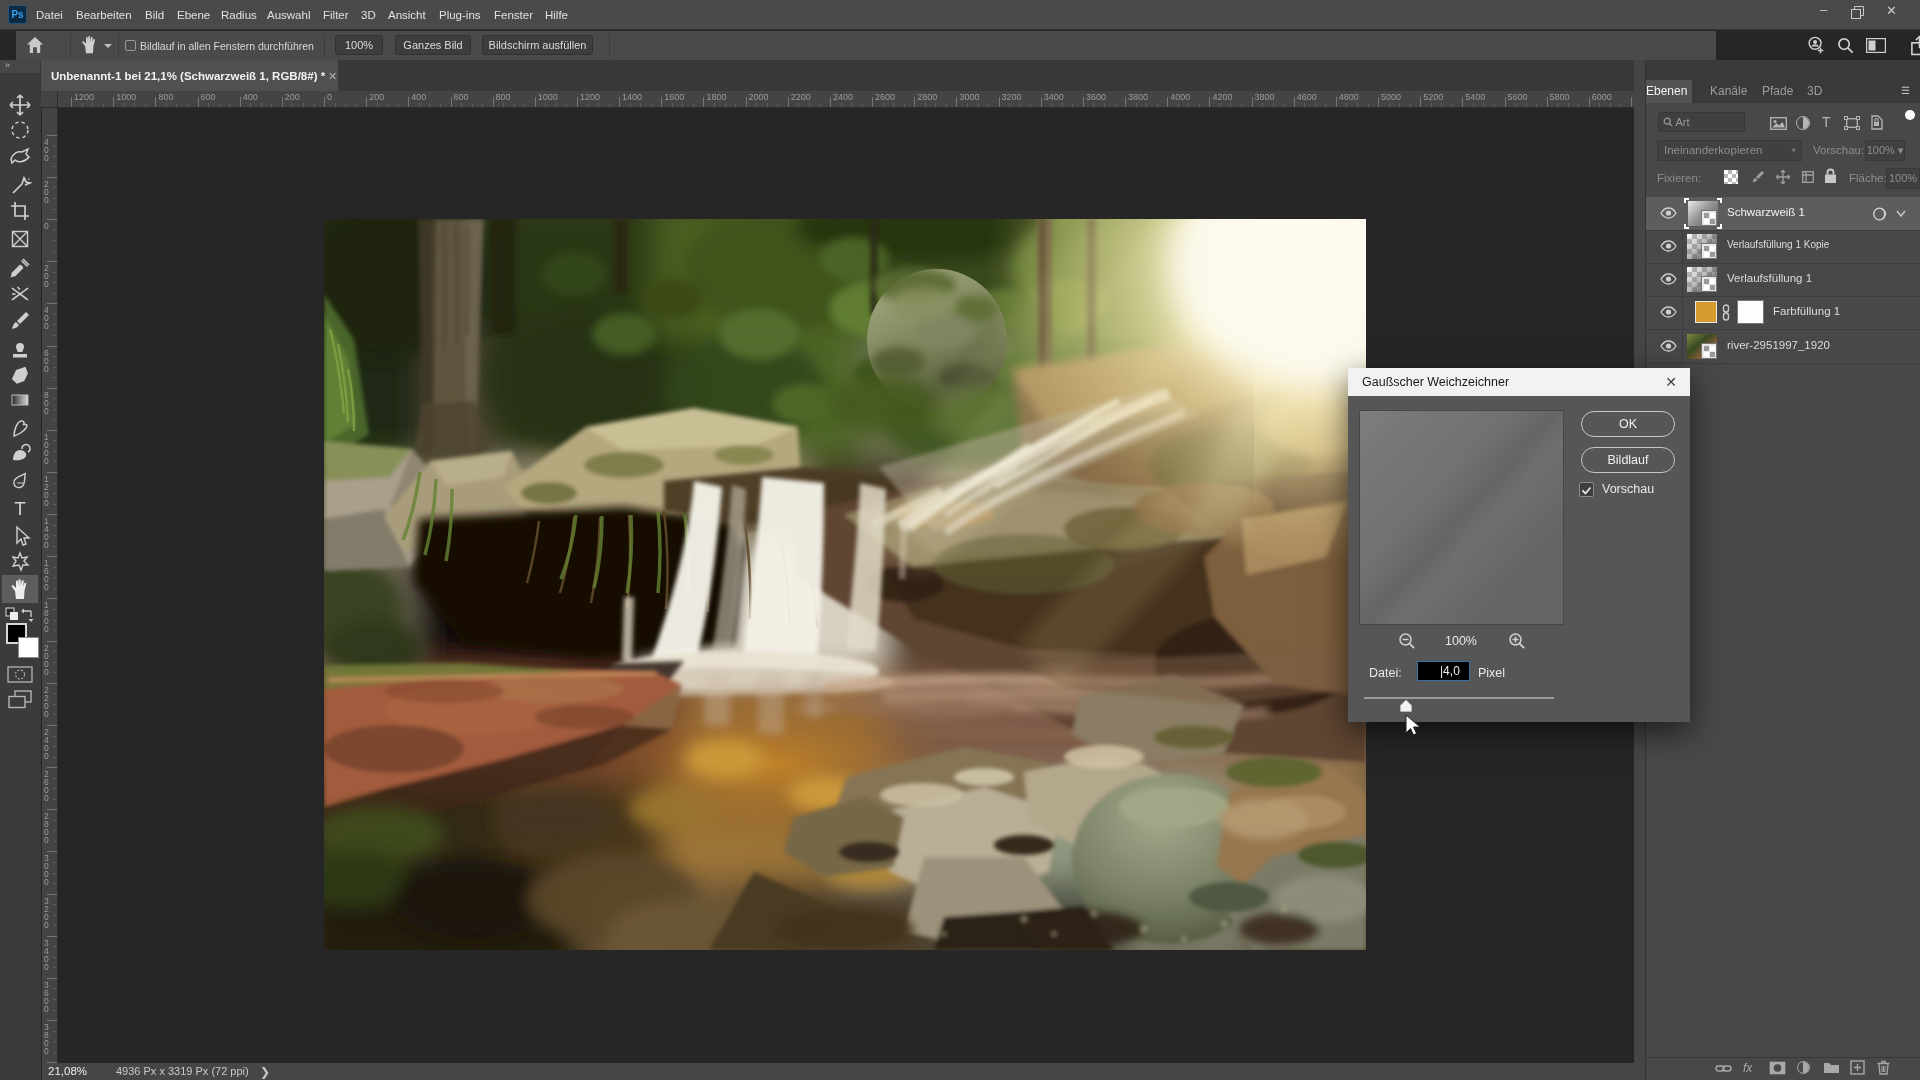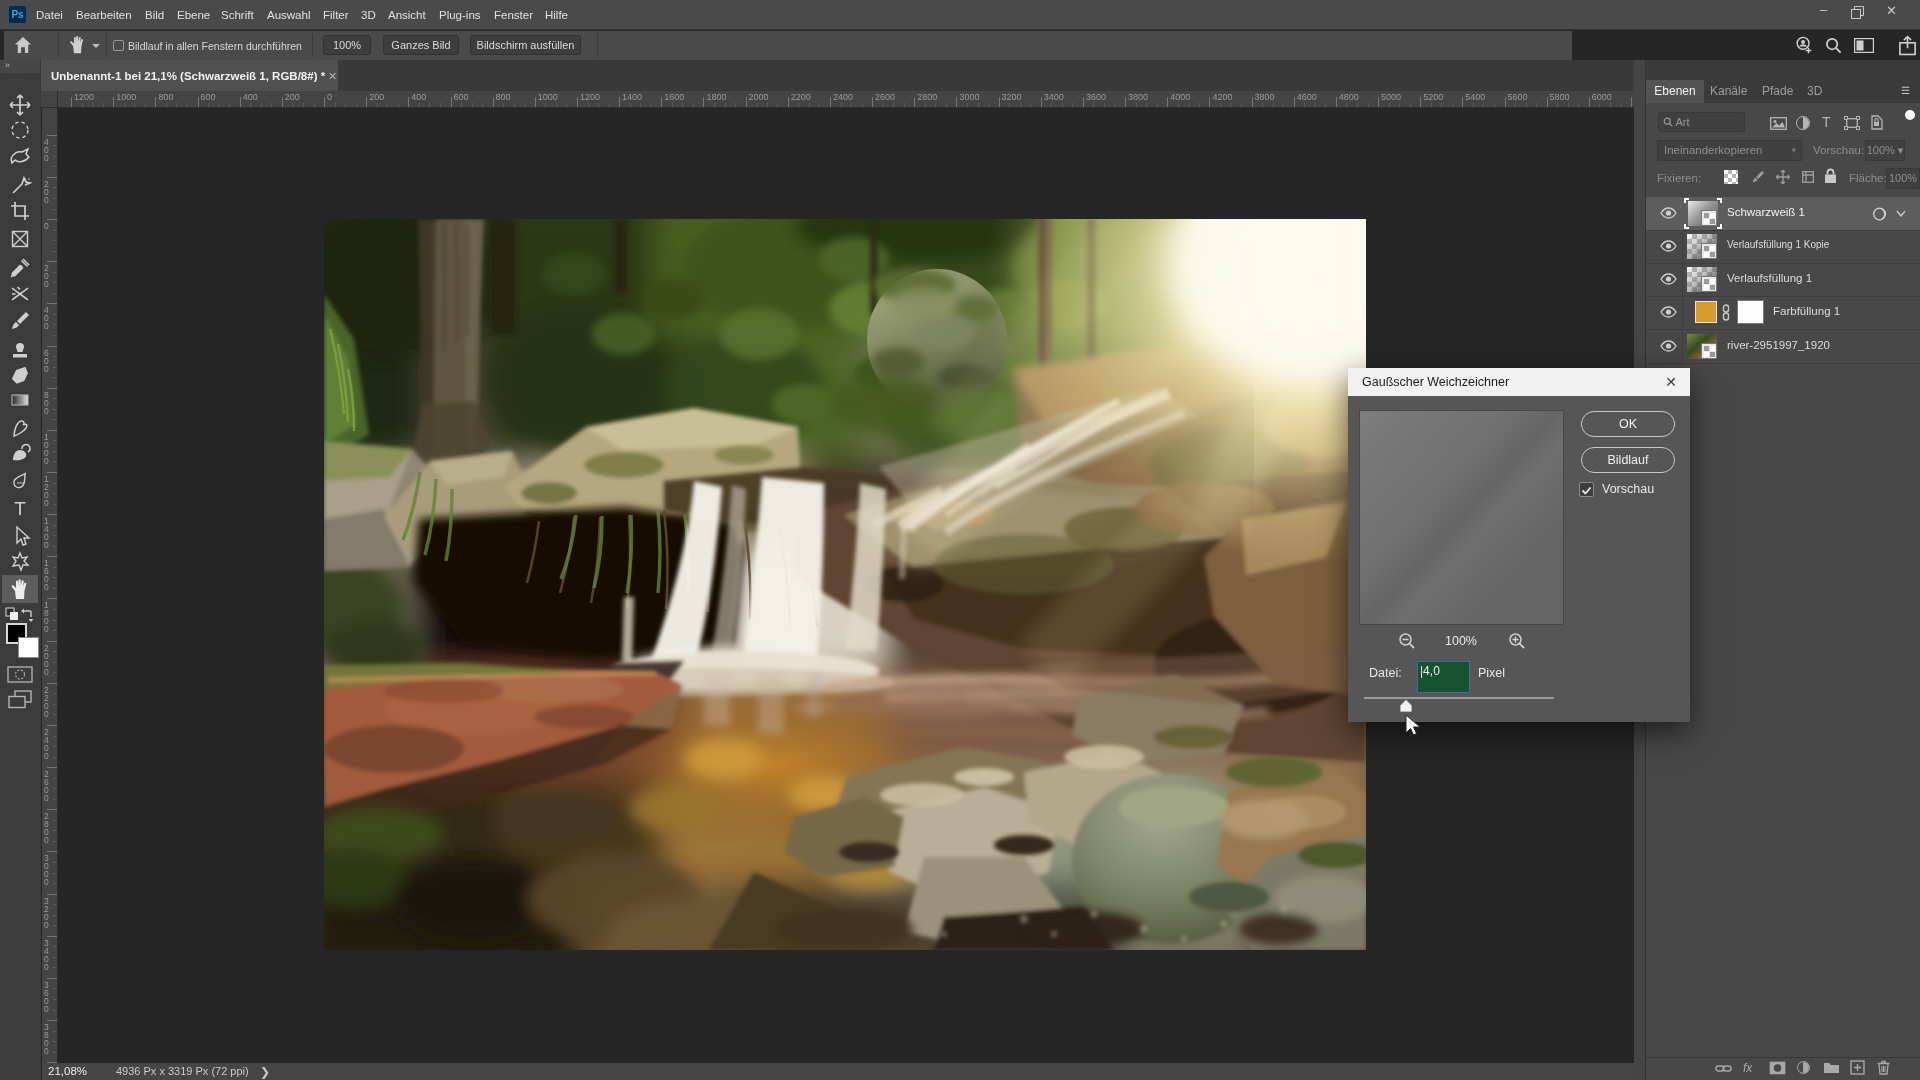--- a/index.html
+++ b/index.html
@@ -1,20 +1,20 @@
 <!DOCTYPE html>
 <html><head><meta charset="utf-8">
 <style>
 *{margin:0;padding:0;box-sizing:border-box}
 html,body{width:1920px;height:1080px;overflow:hidden;background:#262626;
 font-family:"Liberation Sans",sans-serif;-webkit-font-smoothing:antialiased}
 .abs{position:absolute}
 #menubar{left:0;top:0;width:1920px;height:30px;background:#4a4a4a;border-bottom:1px solid #333}
 .menu{color:#e0e0e0;font-size:11.5px;position:absolute;top:9px}
-#optbar{left:4px;top:31px;width:1568px;height:29px;background:#4a4a4a}
+#optbar{left:16px;top:31px;width:1700px;height:29px;background:#4a4a4a}
 .optbtn{position:absolute;top:4px;height:20px;background:#3d3d3d;border:1px solid #313131;
 color:#dadada;font-size:11px;text-align:center;border-radius:3px;line-height:18px}
 .sep{position:absolute;top:3px;width:1px;height:23px;background:#3b3b3b}
 #tabrow{left:0;top:60px;width:1634px;height:31px;background:#393939}
 #toolbar{left:0;top:73px;width:40px;height:1007px;background:#3b3b3b}
 #tbtop{left:0;top:60px;width:40px;height:13px;background:#474747;color:#b9b9b9;font-size:9px;line-height:11px;padding-left:5px}
 #hruler{left:58px;top:91px;width:1576px;height:17px;background:#444;border-bottom:1px solid #2c2c2c;overflow:hidden}
 .hrt{position:absolute;bottom:0;width:1px;height:10px;background:#757575}
 .hrs{position:absolute;bottom:0;width:1px;height:4px;background:#5e5e5e}
 .hrl{position:absolute;top:1px;color:#9b9b9b;font-size:9px}
@@ -35,21 +35,21 @@
 color:#f0f0f0;font-size:12.5px;text-align:center;line-height:24px}
 </style></head>
 <body>
 
 <div class="abs" id="menubar">
 <div style="position:absolute;left:8px;top:5px;width:19px;height:19px;background:#0c2a41;border:1px solid #26537a;border-radius:3px;color:#37a5f5;font-size:10px;font-weight:bold;text-align:center;line-height:18px">Ps</div>
 <div class="menu" style="left:36px">Datei</div>
 <div class="menu" style="left:76px">Bearbeiten</div>
 <div class="menu" style="left:145px">Bild</div>
 <div class="menu" style="left:177px">Ebene</div>
-<div class="menu" style="left:221px">Schrift</div>
+<div class="menu" style="left:221px">Radius</div>
 <div class="menu" style="left:267px">Auswahl</div>
 <div class="menu" style="left:323px">Filter</div>
 <div class="menu" style="left:361px">3D</div>
 <div class="menu" style="left:388px">Ansicht</div>
 <div class="menu" style="left:439px">Plug-ins</div>
 <div class="menu" style="left:494px">Fenster</div>
 <div class="menu" style="left:545px">Hilfe</div>
 <div style="position:absolute;left:1820px;top:2px;color:#c9c9c9;font-size:13px">–</div>
 <svg style="position:absolute;left:1851px;top:6px" width="13" height="13" viewBox="0 0 13 13">
       <rect x="0.5" y="3.5" width="9" height="9" fill="none" stroke="#c9c9c9"></rect>
@@ -860,21 +860,21 @@
 <div class="abs" id="statusbar">
 <div style="position:absolute;left:6px;top:2px;color:#ececec;font-size:11.5px">21,08%</div>
 <div style="position:absolute;left:74px;top:2px;color:#c9c9c9">4936 Px x 3319 Px (72 ppi)</div>
 <div style="position:absolute;left:218px;top:2px;color:#c9c9c9;font-size:12px">❯</div>
 </div>
 <div class="abs" id="dock">
 <div style="position:absolute;left:268px;top:2px;color:#b5b5b5;font-size:10px">»</div>
 <div style="position:absolute;left:11px;top:0;width:1px;height:1020px;background:#333"></div>
 <div id="panel">
 <div style="position:absolute;left:0;top:0;width:274px;height:43px;background:#3a3a3a"></div>
-<div style="position:absolute;left:0;top:20px;width:58px;height:23px;background:#535353;color:#f2f2f2;font-size:12px;text-align:center;line-height:23px">Ebenen</div>
+<div style="position:absolute;left:0;top:20px;width:46px;height:23px;background:#535353;color:#f2f2f2;font-size:12px;line-height:23px">Ebenen</div>
 <div style="position:absolute;left:64px;top:24px;color:#9d9d9d;font-size:12px">Kanäle</div>
 <div style="position:absolute;left:116px;top:24px;color:#9d9d9d;font-size:12px">Pfade</div>
 <div style="position:absolute;left:161px;top:24px;color:#9d9d9d;font-size:12px">3D</div>
 <div style="position:absolute;left:255px;top:25px;color:#c5c5c5;font-size:10px">☰</div>
 <div style="position:absolute;left:12px;top:52px;width:87px;height:20px;background:#404040;border:1px solid #383838;border-radius:2px;color:#9a9a9a;font-size:11px;line-height:18px;padding-left:4px"><svg width="10" height="10" viewBox="0 0 12 12" style="vertical-align:-1px">
           <circle cx="5" cy="5" r="3.6" fill="none" stroke="#9a9a9a" stroke-width="1.4"></circle>
           <line x1="7.8" y1="7.8" x2="11" y2="11" stroke="#9a9a9a" stroke-width="1.4"></line>
         </svg> Art</div>
 <svg style="position:absolute;left:124px;top:57px" width="17" height="13" viewBox="0 0 17 13">
         <rect x="0.7" y="0.7" width="15.6" height="11.6" fill="none" stroke="#b5b5b5" stroke-width="1.3"></rect>
@@ -1117,21 +1117,21 @@
       <line x1="4.5" y1="7.5" x2="10.5" y2="7.5" stroke="#cfcfcf" stroke-width="1.5"></line>
     </svg>
 <div style="position:absolute;left:97px;top:266px;color:#e8e8e8;font-size:12.5px">100%</div>
 <svg style="position:absolute;left:160px;top:264px" width="18" height="18" viewBox="0 0 18 18">
       <circle cx="7.5" cy="7.5" r="5.5" fill="none" stroke="#cfcfcf" stroke-width="1.5"></circle>
       <line x1="11.6" y1="11.6" x2="16" y2="16" stroke="#cfcfcf" stroke-width="1.8"></line>
       <line x1="4.5" y1="7.5" x2="10.5" y2="7.5" stroke="#cfcfcf" stroke-width="1.5"></line>
       <line x1="7.5" y1="4.5" x2="7.5" y2="10.5" stroke="#cfcfcf" stroke-width="1.5"></line>
     </svg>
 <div style="position:absolute;left:21px;top:298px;color:#e8e8e8;font-size:12.5px">Datei:</div>
-<div style="position:absolute;left:69px;top:293px;width:53px;height:32px;background:#14532d;border:1.5px solid #3a6ea5;color:#ececec;font-size:12px;line-height:19px;padding-left:2px">|4,0</div>
+<div style="position:absolute;left:69px;top:293px;width:53px;height:20px;background:#000000;border:1.5px solid #3a6ea5;color:#ececec;font-size:12px;line-height:19px;padding-left:22px">|4,0</div>
 <div style="position:absolute;left:130px;top:298px;color:#e8e8e8;font-size:12.5px">Pixel</div>
 <div style="position:absolute;left:16px;top:329px;width:190px;height:2px;background:#9a9a9a"></div>
 <svg style="position:absolute;left:51px;top:331px" width="14" height="14" viewBox="0 0 14 14">
       <polygon points="7,0.5 13,6.5 13,13 1,13 1,6.5" fill="#f2f2f2" stroke="#5a5a5a" stroke-width="0.8"></polygon>
     </svg>
 <div class="obtn" style="left:233px;top:43px">OK</div>
 <div class="obtn" style="left:233px;top:79px">Bildlauf</div>
 <div style="position:absolute;left:231px;top:114px;width:15px;height:15px;background:#3d3d3d;border:1px solid #8a8a8a;border-radius:2px"><svg width="13" height="13" viewBox="0 0 13 13">
         <path d="M2.5,6.5 L5.5,9.5 L10.5,3.5" fill="none" stroke="#e8e8e8" stroke-width="1.8"></path>
       </svg></div>

